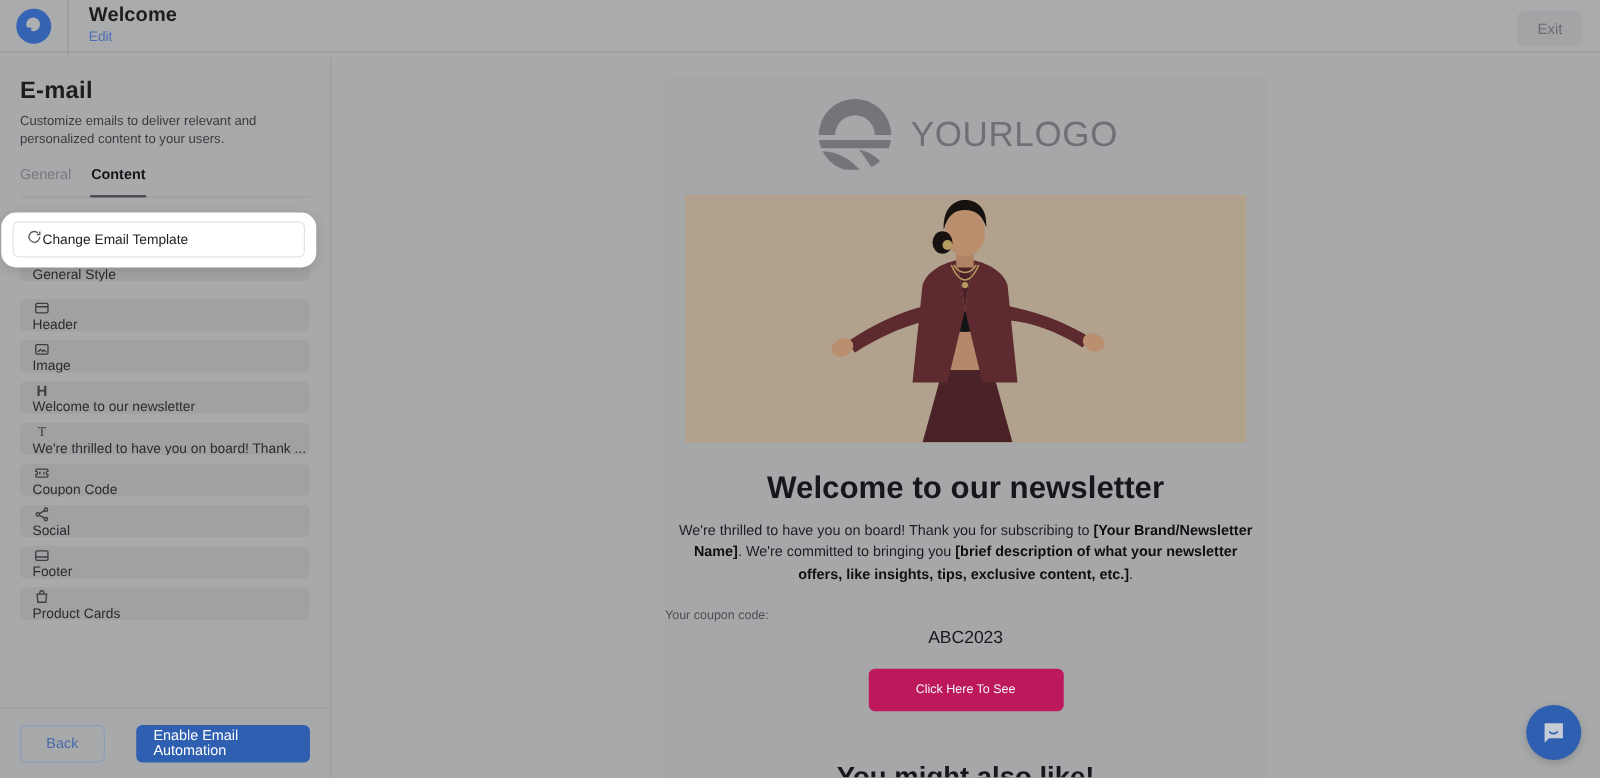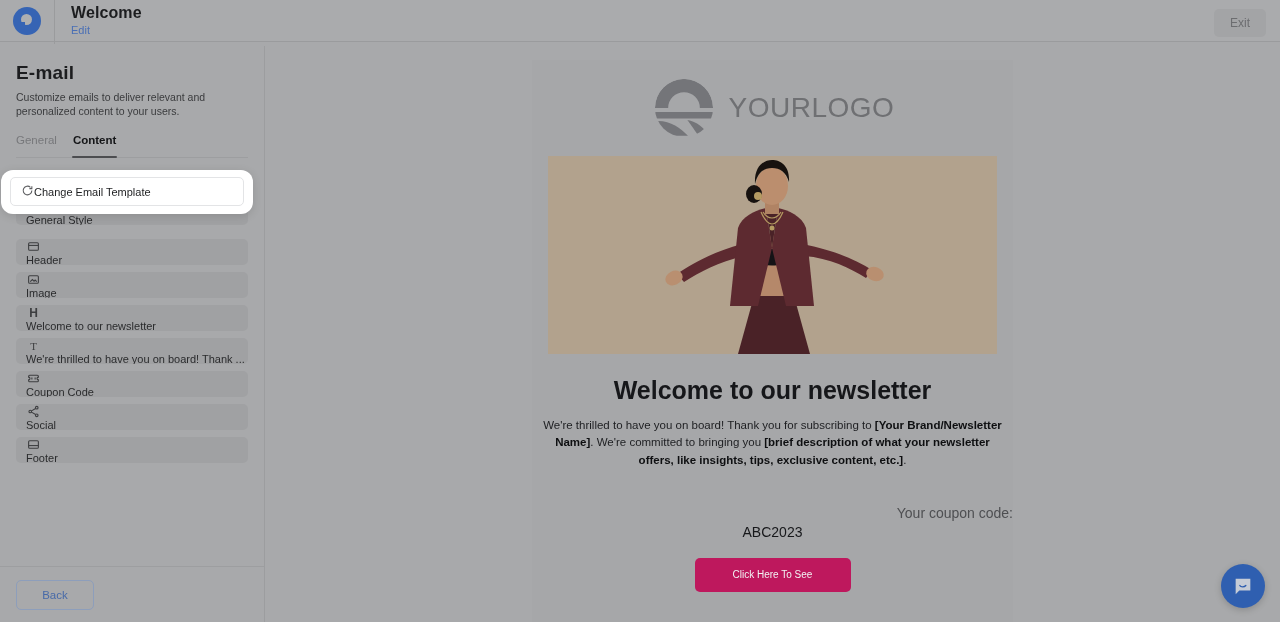--- a/index.html
+++ b/index.html
@@ -211,21 +211,21 @@
     margin-top: 22px;
   }
   .email-body {
     text-align: center;
     font-size: 11.5px; color: #1d1e21;
     line-height: 1.5;
     margin: 12px 10px 0 10px;
   }
   .email-body b { font-weight: bold; color: #0e0f11; }
   .coupon-label {
-    text-align: right; font-size: 14px; color: #4e4f52; margin-top: 36px;
+    text-align: left; font-size: 10px; color: #4e4f52; margin-top: 18px;
   }
   .coupon-code {
     text-align: center; font-size: 14px; color: #17181b; margin-top: 3px;
   }
   .cta-wrap { display: flex; justify-content: center; margin-top: 18px; }
   .cta {
     width: 156px; height: 34px;
     background: #be185d; color: #f2f2f3;
     border-radius: 5px;
     font-size: 10px;
@@ -345,36 +345,46 @@
       <div class="lp-row">
         <span class="ico">
           <svg width="13" height="13" viewBox="0 0 24 24" fill="none" stroke="currentColor" stroke-width="2">
             <rect x="3" y="5" width="18" height="14" rx="2"></rect>
               <path d="M3 14h18"></path>
           </svg>
         </span>
         <span class="lbl">Footer</span>
       </div>
 
+      <div class="lp-row">
+        <span class="ico">
+          <svg width="13" height="13" viewBox="0 0 24 24" fill="none" stroke="currentColor" stroke-width="2">
+            <path d="M5 8h14l-1 12H6z"></path>
+              <path d="M9 8V6a3 3 0 0 1 6 0v2"></path>
+          </svg>
+        </span>
+        <span class="lbl">Product Cards</span>
+      </div>
     </div>
 
     <div class="spotlight">
       <div class="spotlight-inner">
         <span class="ico">
           <svg width="13" height="13" viewBox="0 0 24 24" fill="none" stroke="currentColor" stroke-width="2">
             <path d="M20 12a8 8 0 1 1-2.6-5.9"></path>
               <path d="M20 4v4.5h-4.5"></path>
           </svg>
         </span>
         <span class="lbl">Change Email Template</span>
       </div>
     </div>
 
     <div class="lp-footer">
       <div class="btn-back">Back</div>
+      <div class="btn-primary">Enable Email Automation</div>
     </div>
   </div>
 
   <div class="previewwrap">
     <div class="emailcard">
 
       <div class="logo-row">
         <svg class="logo-mark" viewBox="0 0 100 100">
           <defs>
             <clipPath id="cc">

